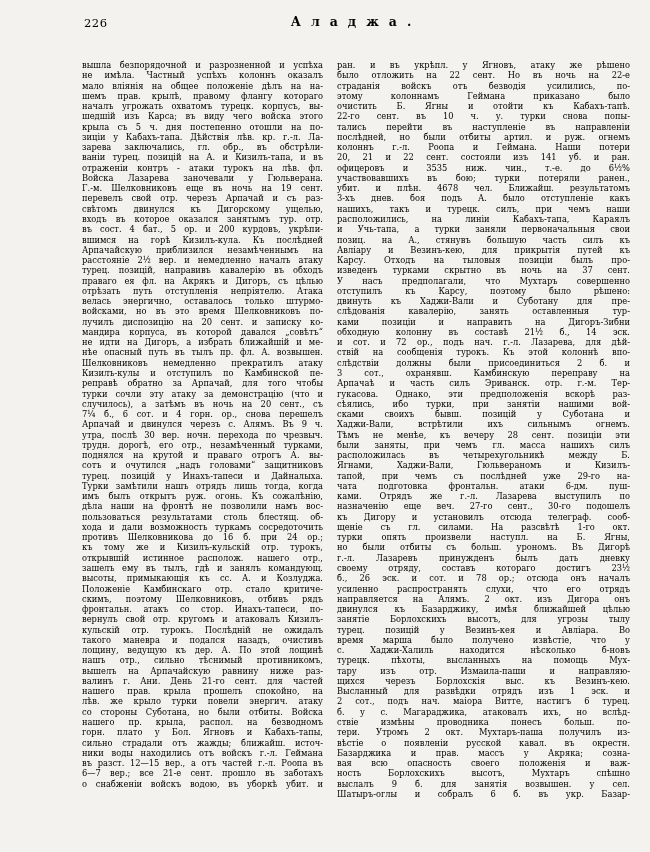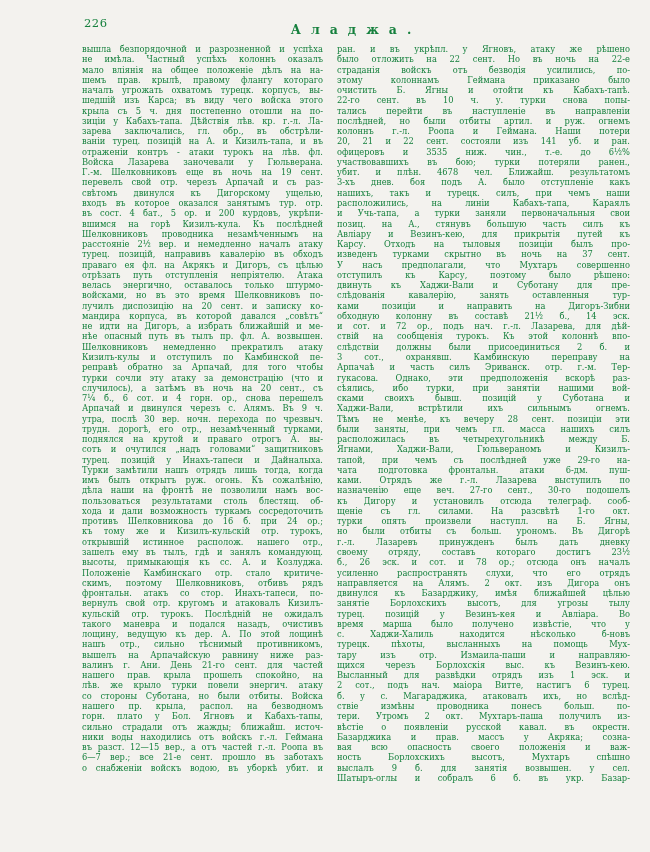--- a/index.html
+++ b/index.html
@@ -5,21 +5,21 @@
   html, body {
     margin: 0;
     padding: 0;
     background: #f3f2ee;
   }
   .page {
     position: relative;
     width: 650px;
     height: 852px;
     background: #f3f2ee;
-    color: #15803d;
+    color: #000000;
     font-family: "DejaVu Serif", "Liberation Serif", serif;
     overflow: hidden;
     box-sizing: border-box;
     padding-top: 14px;
   }
   .page-header {
     position: relative;
     height: 26px;
   }
   .page-number {
@@ -27,31 +27,31 @@
     left: 84px;
     top: 2px;
     font-size: 11.5px;
     letter-spacing: 0.5px;
   }
   .running-title {
     position: absolute;
     left: 82px;
     right: 20px;
     top: 0;
-    margin: 8px;
+    margin: 0;
     text-align: center;
     font-size: 12.5px;
     font-weight: bold;
     letter-spacing: 10px;
   }
   .columns {
     display: flex;
     padding-left: 82px;
     padding-right: 20px;
-    margin-top: 4px;
+    margin-top: 20px;
     gap: 14px;
   }
   .col {
     box-sizing: border-box;
   }
   .col-left  { width: 241px; flex: 0 0 241px; }
   .col-right { flex: 1; }
   .line {
     font-size: 8.3px;
     line-height: 10.28px;
@@ -85,21 +85,21 @@
         <div class="line">зарева заключались, гл. обр., въ обстрѣли-</div>
         <div class="line">ваніи турец. позицій на А. и Кизилъ-тапа, и въ</div>
         <div class="line">отраженіи контръ - атаки турокъ на лѣв. фл.</div>
         <div class="line">Войска Лазарева заночевали у Гюльверана.</div>
         <div class="line">Г.-м. Шелковниковъ еще въ ночь на 19 сент.</div>
         <div class="line">перевелъ свой отр. черезъ Арпачай и съ раз-</div>
         <div class="line">свѣтомъ двинулся къ Дигорскому ущелью,</div>
         <div class="line">входъ въ которое оказался занятымъ тур. отр.</div>
         <div class="line">въ сост. 4 бат., 5 ор. и 200 курдовъ, укрѣпи-</div>
         <div class="line">вшимся на горѣ Кизилъ-кула. Къ послѣдней</div>
-        <div class="line">Шелковниковъ проводника незамѣченнымъ на</div>
+        <div class="line">Арпачайскую приблизился незамѣченнымъ на</div>
         <div class="line">расстояніе 2½ вер. и немедленно началъ атаку</div>
         <div class="line">турец. позицій, направивъ кавалерію въ обходъ</div>
         <div class="line">праваго ея фл. на Акрякъ и Дигоръ, съ цѣлью</div>
         <div class="line">отрѣзать путь отступленія непріятелю. Атака</div>
         <div class="line">велась энергично, оставалось только штурмо-</div>
         <div class="line">войсками, но въ это время Шелковниковъ по-</div>
         <div class="line">лучилъ диспозицію на 20 сент. и записку ко-</div>
         <div class="line">мандира корпуса, въ которой давался „совѣтъ“</div>
         <div class="line">не идти на Дигоръ, а избрать ближайшій и ме-</div>
         <div class="line">нѣе опасный путь въ тылъ пр. фл. А. возвышен.</div>

